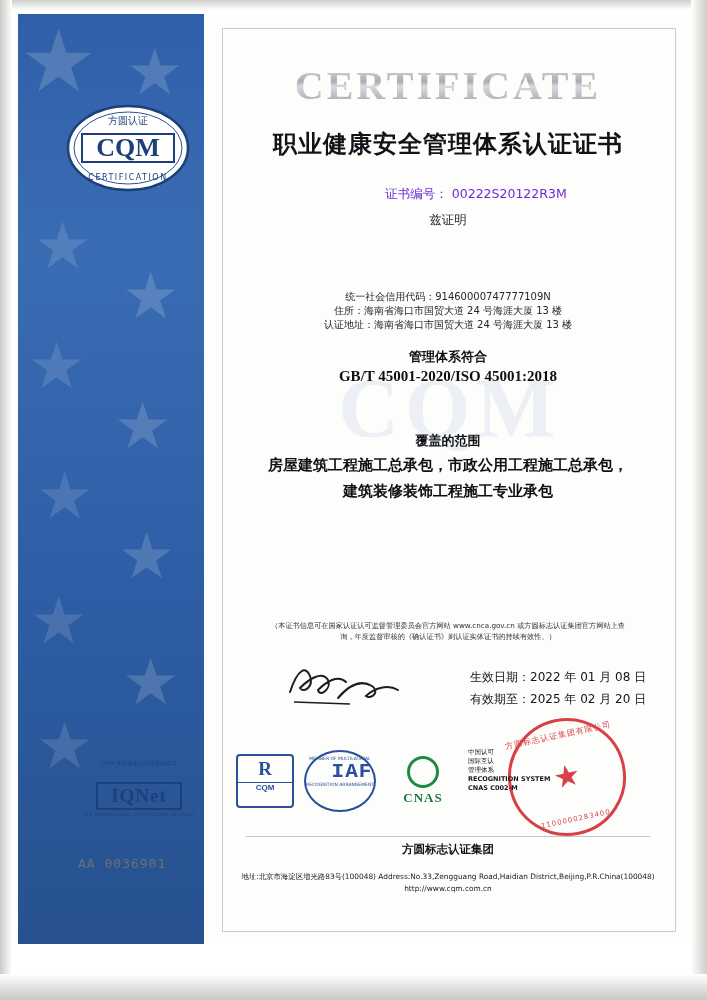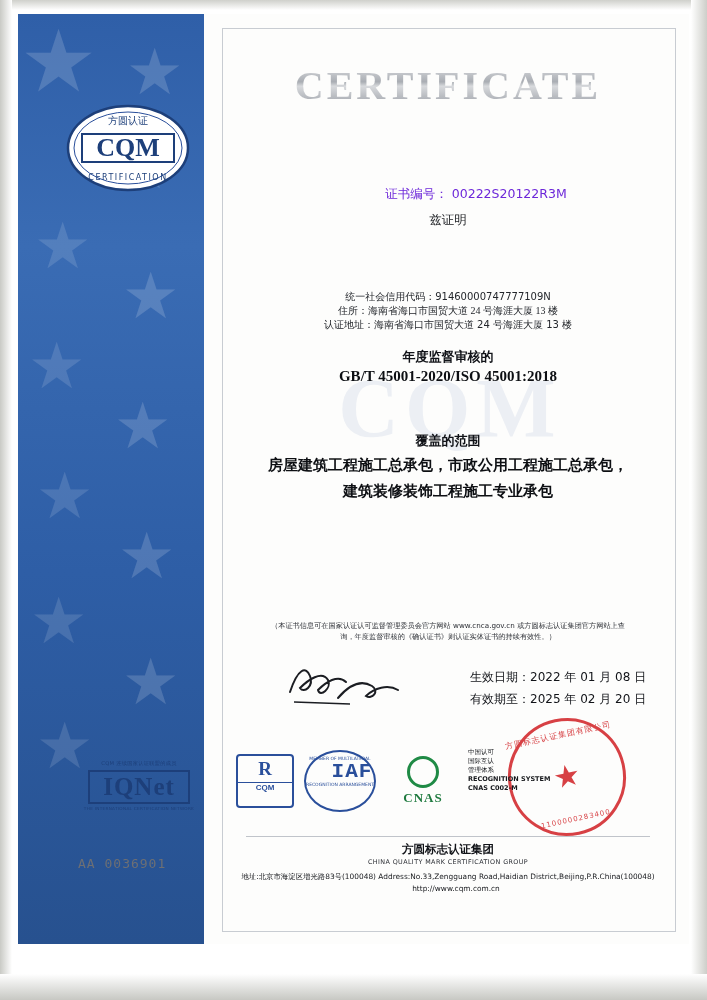--- a/index.html
+++ b/index.html
@@ -97,21 +97,21 @@
     font-family:"DejaVu Sans", sans-serif;
     letter-spacing:1px;
   }
   .meta{
     position:absolute;left:224px;width:448px;
     text-align:center;font-size:10px;color:#23262b;
     font-family:"DejaVu Sans", sans-serif;
     line-height:14px;
   }
   .meta.m1{top:290px;}
-  .meta.m2{top:304px;font-family:Liberation Serif, serif;}
+  .meta.m2{top:304px;}
   .meta.m3{top:318px;}
 
   .conform-label{
     position:absolute;left:224px;top:348px;width:448px;
     text-align:center;font-size:13px;font-weight:bold;color:#111318;
     font-family:"DejaVu Sans", sans-serif;
   }
   .standard{
     position:absolute;left:224px;top:368px;width:448px;
     text-align:center;font-size:15px;font-weight:bold;color:#0d0f13;
@@ -176,21 +176,21 @@
   .logos{
     position:absolute;left:236px;top:740px;width:300px;height:80px;
   }
   .ionet{
     position:absolute;left:78px;top:760px;width:122px;height:52px;
     text-align:center;
   }
   .ionet .ion-top{font-size:5.2px;color:#1d3f7a;letter-spacing:.3px;font-family:"DejaVu Sans", sans-serif;}
   .ionet .ion-main{
     border:2px solid #1d3f7a;color:#1d3f7a;font-weight:bold;
-    font-size:25px;padding:1px 13px;display:inline-block;margin-top:3px;
+    font-size:19px;padding:1px 13px;display:inline-block;margin-top:15px;
     font-family:"Liberation Serif", serif;letter-spacing:1px;
   }
   .ionet .ion-bot{font-size:4.2px;color:#1d3f7a;margin-top:2px;letter-spacing:.3px;font-family:"DejaVu Sans", sans-serif;}
 
   .logo-cqm{
     position:absolute;left:0px;top:14px;width:54px;height:50px;
     border:2px solid #2a4f9b;border-radius:4px;
     color:#2a4f9b;text-align:center;
   }
   .logo-cqm .rmark{font-size:19px;font-weight:bold;line-height:26px;font-family:"Liberation Serif", serif;}
@@ -236,21 +236,20 @@
   }
   .footer-addr{
     position:absolute;left:224px;top:872px;width:448px;text-align:center;
     font-size:7.4px;color:#16181c;
     font-family:"DejaVu Sans", sans-serif;
   }
   .footer-url{
     position:absolute;left:224px;top:884px;width:448px;text-align:center;
     font-size:7.4px;color:#16181c;
     font-family:"DejaVu Sans", sans-serif;
-    padding-left:8px;
   }
 
   .serial{
     position:absolute;left:78px;top:856px;width:130px;
     font-size:13px;color:#6d6f74;letter-spacing:1px;
     font-family:"DejaVu Sans Mono", monospace;
   }
 
   
   .emblem{
@@ -292,30 +291,31 @@
       <text x="66" y="80" text-anchor="middle" font-family="DejaVu Sans, sans-serif" font-size="8" letter-spacing="1.5" fill="#1d3f7a">CERTIFICATION</text>
     </svg>
   </div>
 
   <div class="inner"></div>
   <div class="inner-border"></div>
 
   <div class="watermark">CQM</div>
 
   <div class="big-title">CERTIFICATE</div>
+  <div class="cn-title">职业健康安全管理体系认证证书</div>
 
   <div class="cert-no">证书编号： 00222S20122R3M</div>
   <div class="hereby">兹证明</div>
 
 
   <div class="meta m1">统一社会信用代码：91460000747777109N</div>
   <div class="meta m2">住所：海南省海口市国贸大道 24 号海涯大厦 13 楼</div>
   <div class="meta m3">认证地址：海南省海口市国贸大道 24 号海涯大厦 13 楼</div>
 
-  <div class="conform-label">年度监督审核的</div>
+  <div class="conform-label">管理体系符合</div>
   <div class="standard">GB/T 45001-2020/ISO 45001:2018</div>
 
   <div class="scope-label">覆盖的范围</div>
   <div class="scope-text">
     <div>房屋建筑工程施工总承包，市政公用工程施工总承包，</div>
     <div>建筑装修装饰工程施工专业承包</div>
   </div>
 
   <div class="fineprint">
     <div>（本证书信息可在国家认证认可监督管理委员会官方网站 www.cnca.gov.cn 或方圆标志认证集团官方网站上查</div>
@@ -369,19 +369,18 @@
       <div>中国认可</div>
       <div>国际互认</div>
       <div>管理体系</div>
       <div class="b">RECOGNITION SYSTEM</div>
       <div class="b">CNAS C002-M</div>
     </div>
   </div>
 
   <div class="footer-rule"></div>
   <div class="footer-org">方圆标志认证集团</div>
-  <div class="footer-org-en">CHINA QUALITY MARK CERTIFICATION GROUP</div>
   <div class="footer-addr">地址:北京市海淀区增光路83号(100048)  Address:No.33,Zengguang Road,Haidian District,Beijing,P.R.China(100048)</div>
   <div class="footer-url">http://www.cqm.com.cn</div>
 
   <div class="serial">AA 0036901</div>
 
 </div>
 
 </body></html>

